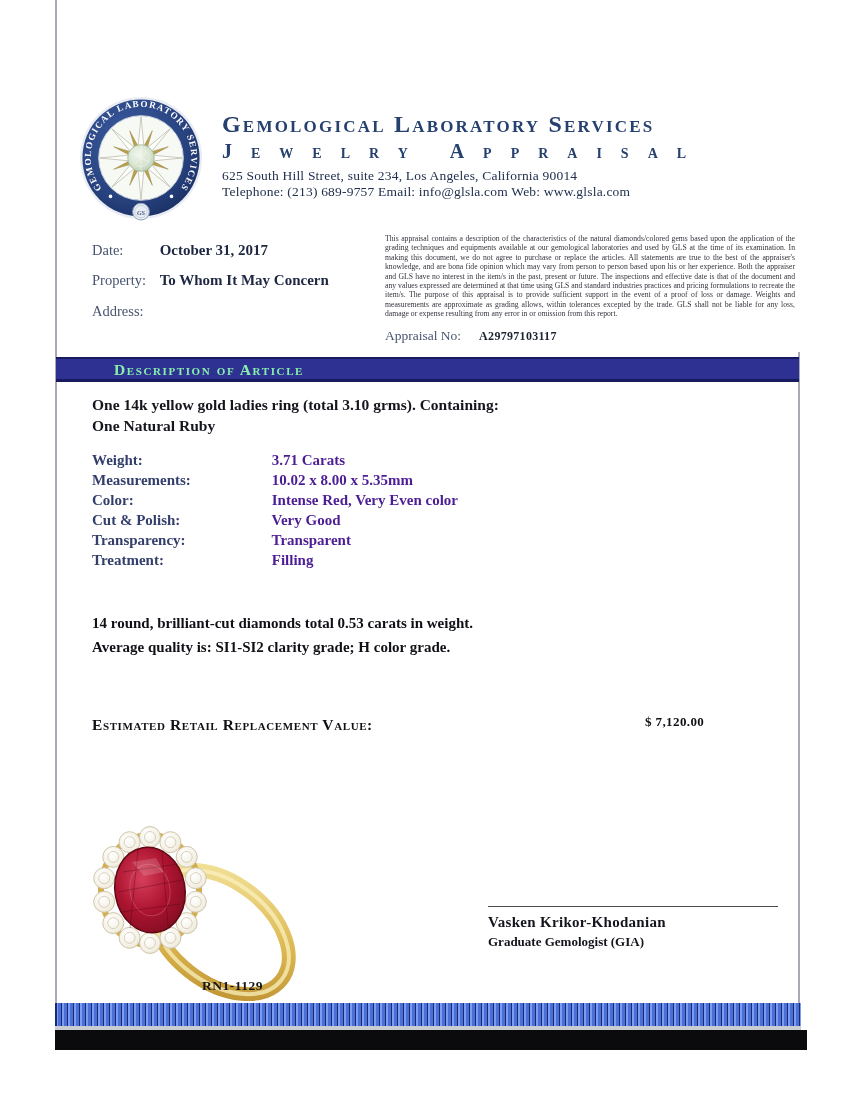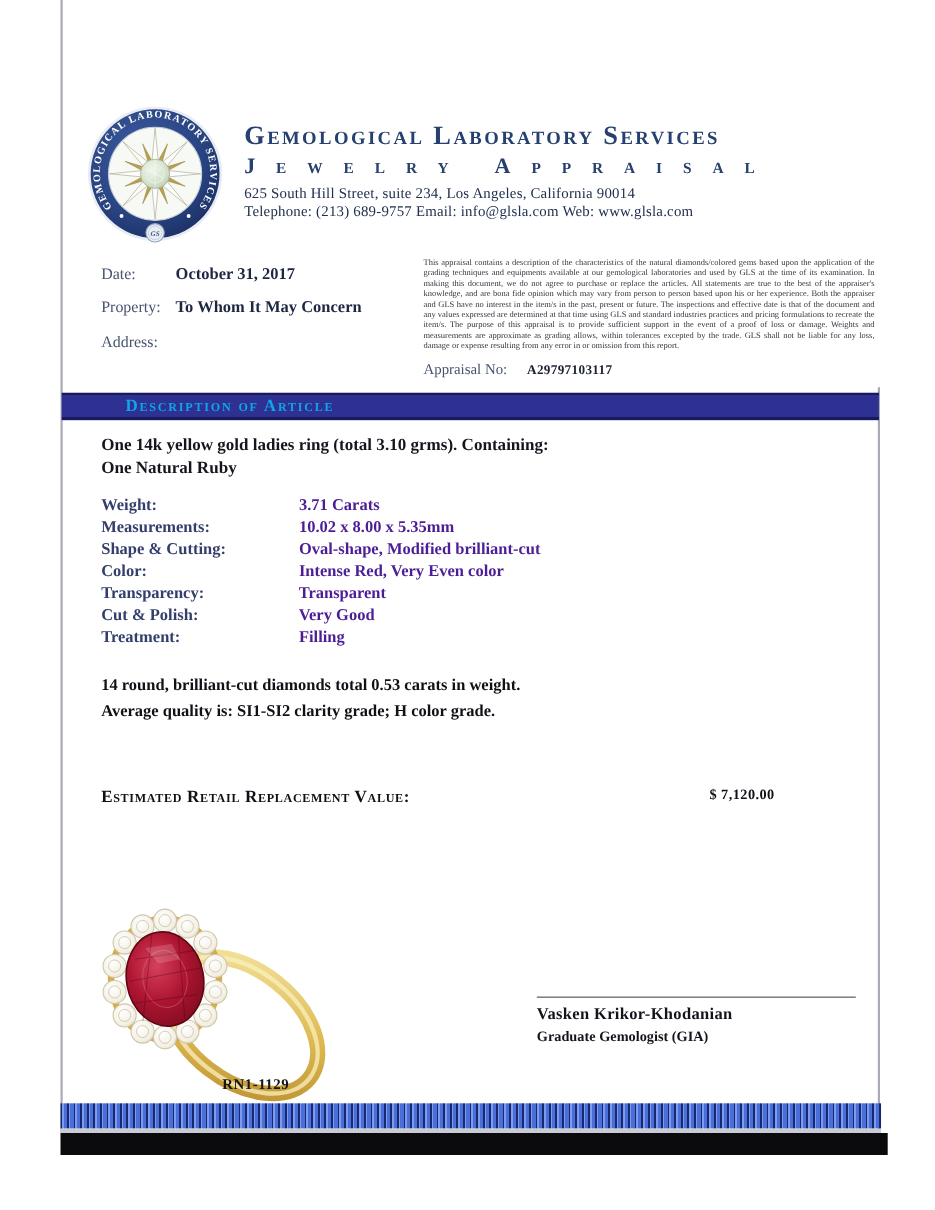--- a/index.html
+++ b/index.html
@@ -25,21 +25,21 @@
   .field .lbl{display:inline-block;width:64px;}
 
   .disclaimer{position:absolute;left:385px;top:234px;width:410px;font-size:7.7px;line-height:9.4px;
               text-align:justify;color:#33333c;}
   .appraisal-no{position:absolute;left:385px;top:328px;font-size:13.5px;color:#47536f;}
   .appraisal-no .val{font-weight:700;font-size:12px;color:#1d2330;margin-left:18px;letter-spacing:0.3px;}
 
   
   .section-bar{position:absolute;left:56px;top:357px;width:743px;height:25px;background:#2e3192;
                box-shadow:inset 0 2px 0 #171a5e, inset 0 -3px 0 #171a5e;}
-  .section-bar span{display:block;padding-left:58px;line-height:25px;color:#0ea5e9;font-size:15.5px;
+  .section-bar span{display:block;padding-left:58px;line-height:25px;color:#86efac;font-size:15.5px;
                     font-weight:700;font-variant:small-caps;letter-spacing:1.6px;}
 
   
   .desc{position:absolute;left:92px;top:394px;font-size:15.5px;font-weight:700;color:#15161d;line-height:21px;}
   .specs{position:absolute;left:92px;top:452px;}
   .spec-row{height:20px;font-size:15px;font-weight:700;}
   .spec-label{display:inline-block;width:176px;color:#333e6b;}
   .spec-value{color:#4c1d95;}
   .diamond-note{position:absolute;left:92px;top:611px;font-size:15px;font-weight:700;color:#101116;line-height:24px;}
   .value-row{position:absolute;left:92px;top:716px;width:640px;}
@@ -167,34 +167,30 @@
   <div class="specs">
     <div class="spec-row">
       <span class="spec-label">Weight:</span>
       <span class="spec-value">3.71 Carats</span>
     </div>
     <div class="spec-row">
       <span class="spec-label">Measurements:</span>
       <span class="spec-value">10.02 x 8.00 x 5.35mm</span>
     </div>
     <div class="spec-row">
-      <span class="spec-label">Shape &amp; Cutting:</span>
-      <span class="spec-value">Oval-shape, Modified brilliant-cut</span>
-    </div>
-    <div class="spec-row">
       <span class="spec-label">Color:</span>
       <span class="spec-value">Intense Red, Very Even color</span>
     </div>
     <div class="spec-row">
+      <span class="spec-label">Cut &amp; Polish:</span>
+      <span class="spec-value">Very Good</span>
+    </div>
+    <div class="spec-row">
       <span class="spec-label">Transparency:</span>
       <span class="spec-value">Transparent</span>
-    </div>
-    <div class="spec-row">
-      <span class="spec-label">Cut &amp; Polish:</span>
-      <span class="spec-value">Very Good</span>
     </div>
     <div class="spec-row">
       <span class="spec-label">Treatment:</span>
       <span class="spec-value">Filling</span>
     </div>
   </div>
 
   <div class="diamond-note">
     <div>14 round, brilliant-cut diamonds total 0.53 carats in weight.</div>
     <div>Average quality is: SI1-SI2 clarity grade; H color grade.</div>

